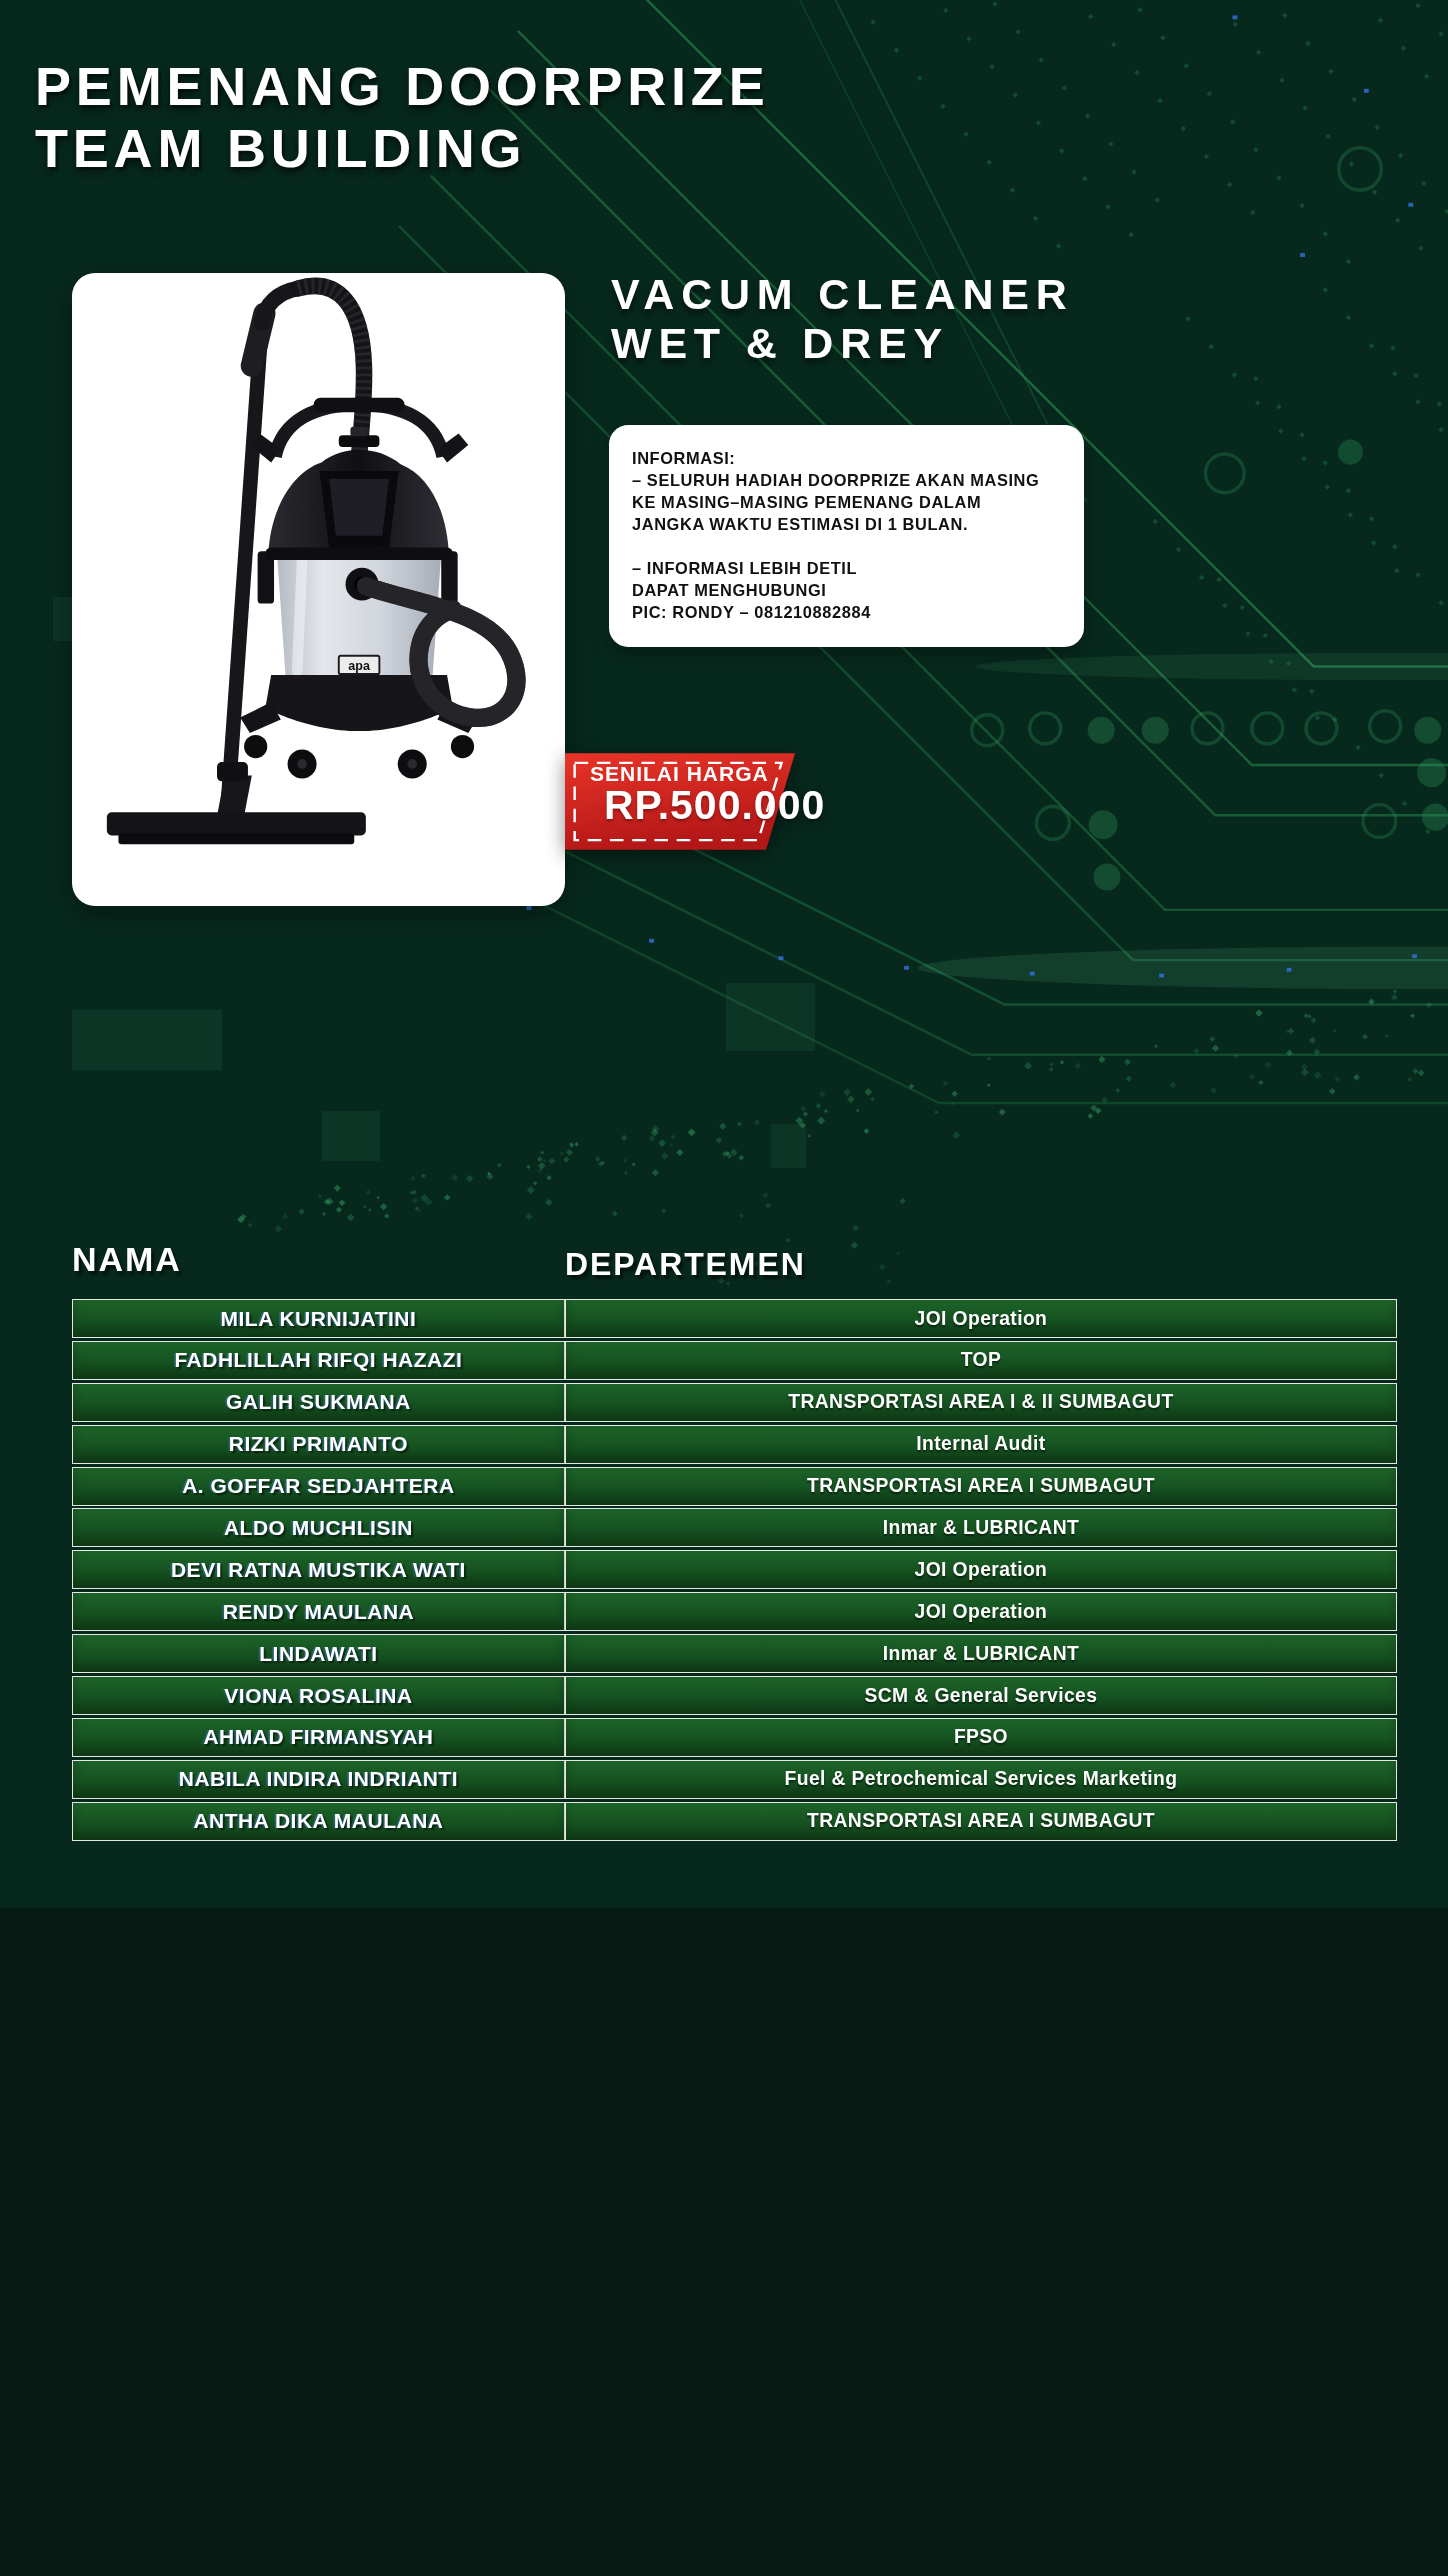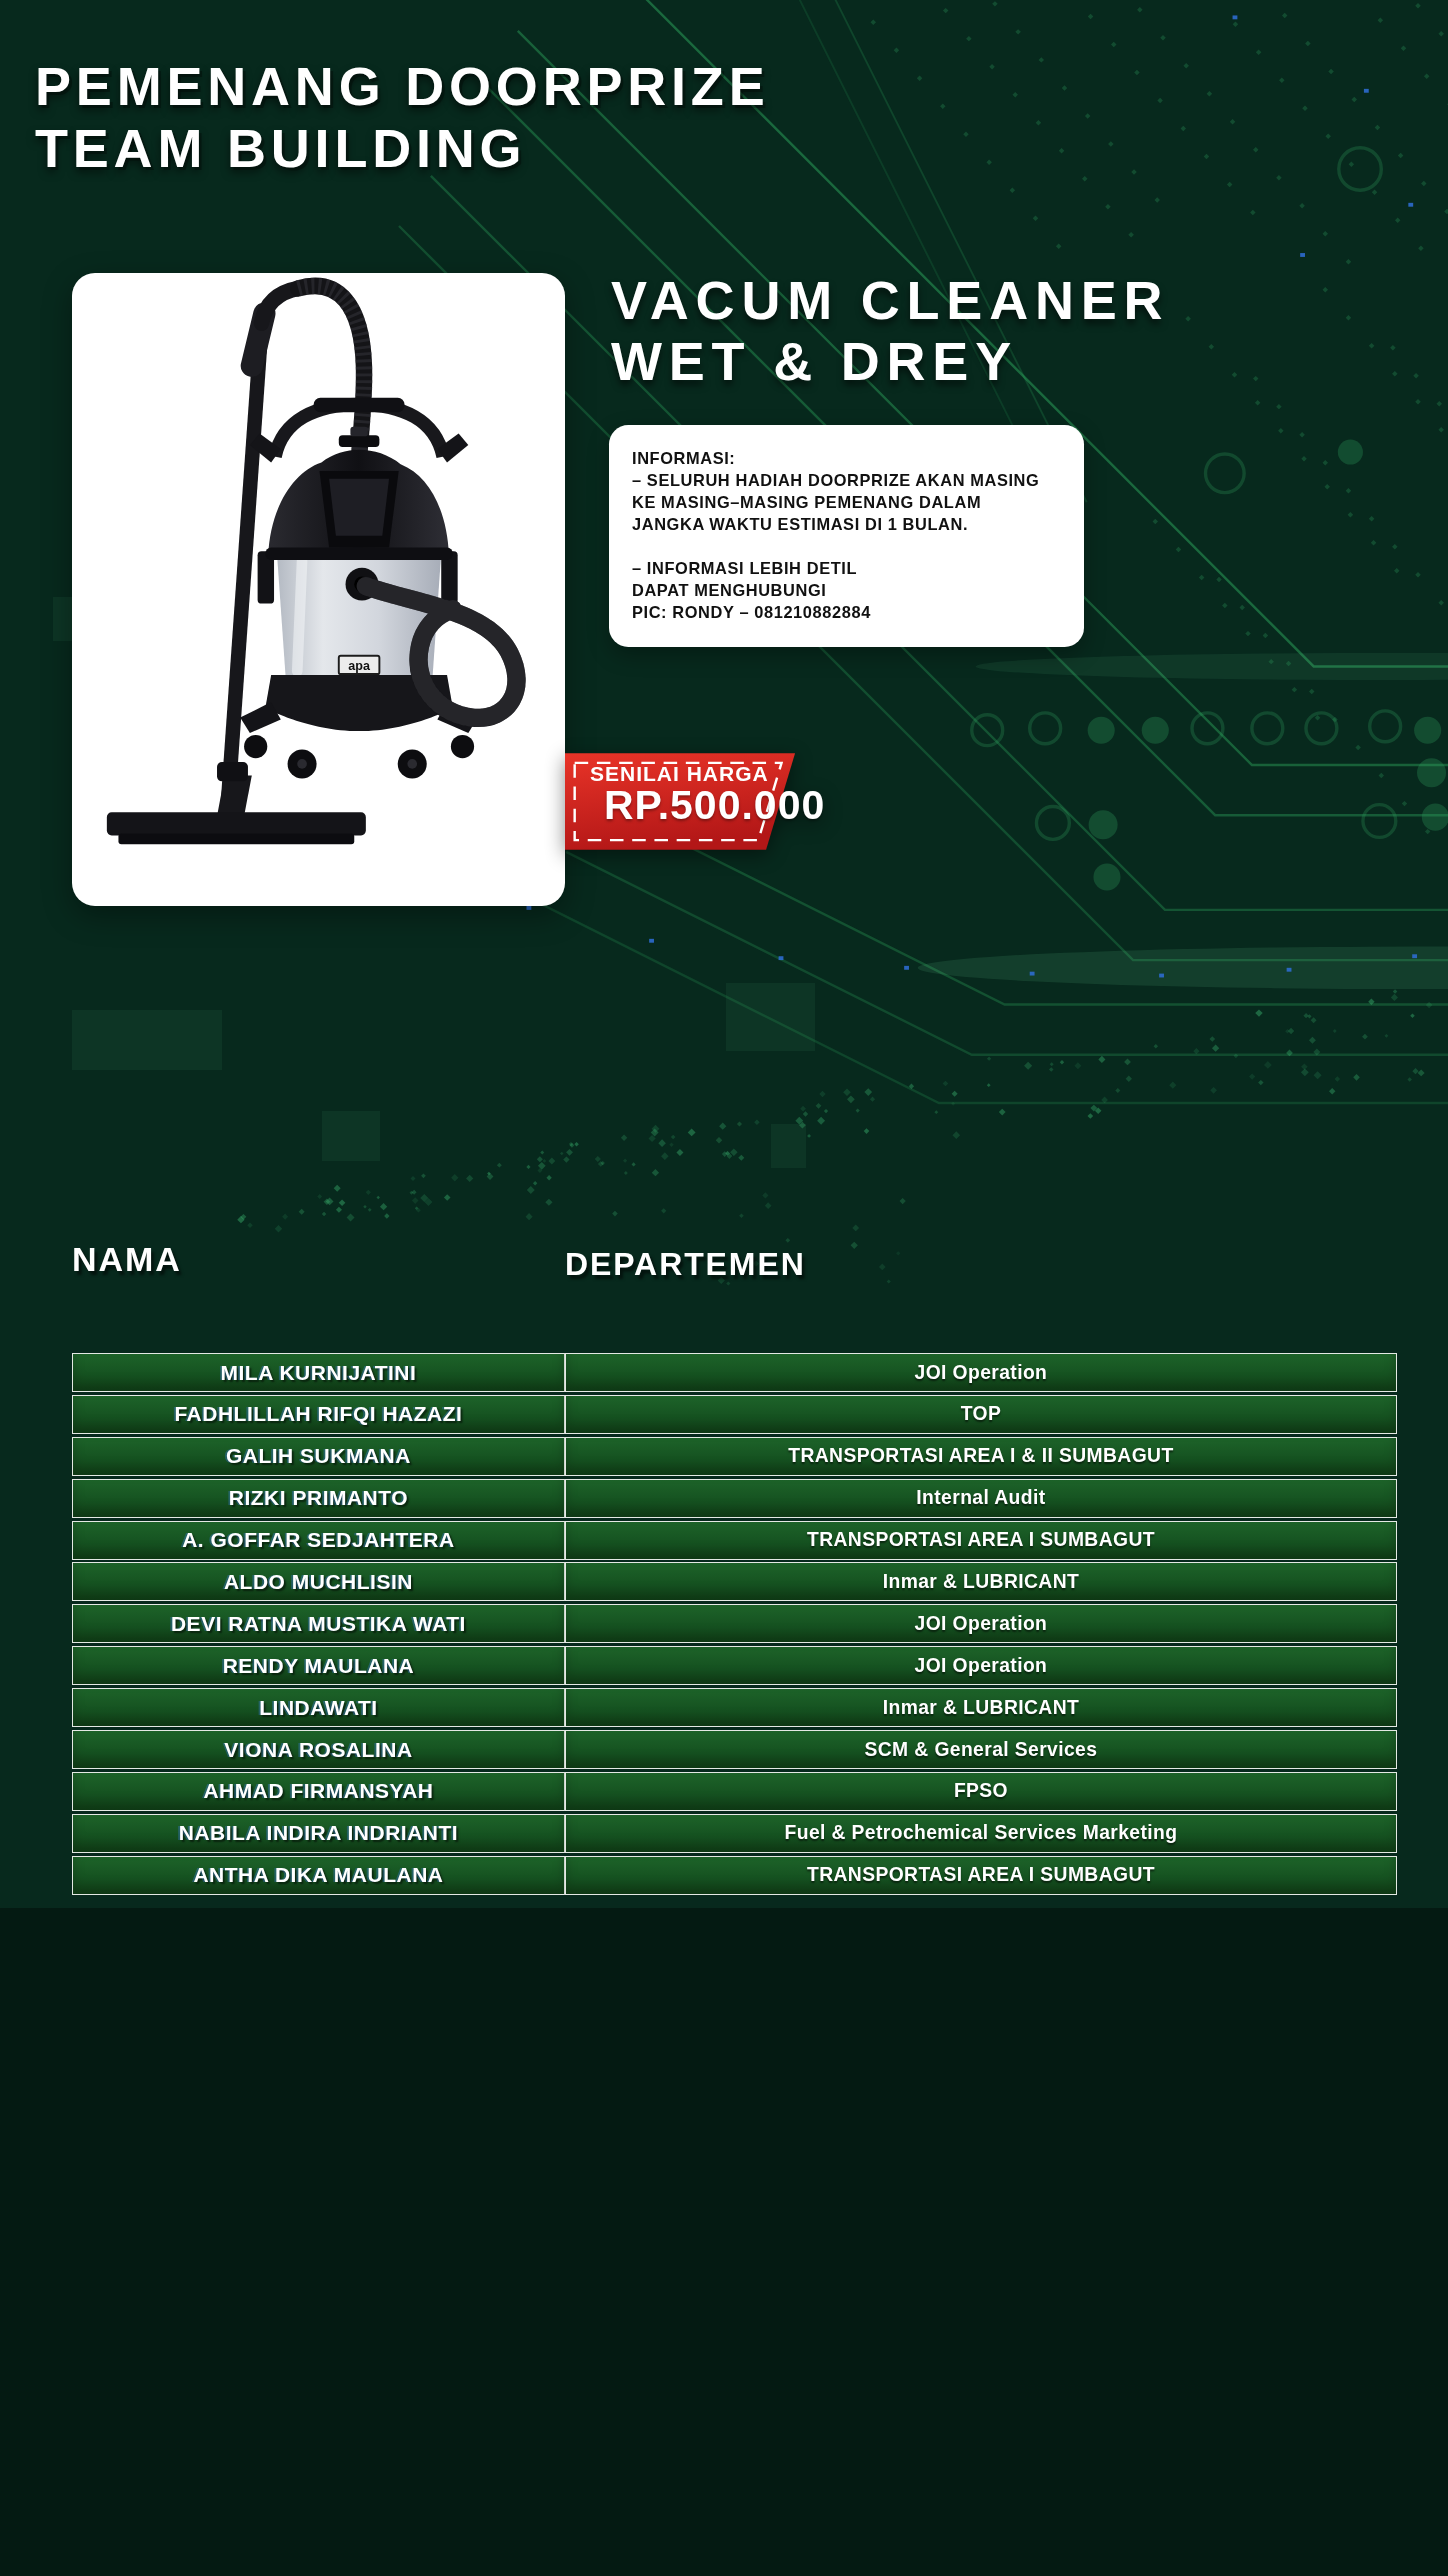--- a/index.html
+++ b/index.html
@@ -25,21 +25,21 @@
     font-size:54px;line-height:1.14;letter-spacing:4.8px;
     text-shadow:0 4.8px 8.7px rgba(0,0,0,.55), 2.9px 2.9px 0 rgba(0,0,0,.28);}
 
   
   .product-card{position:absolute;left:72px;top:273px;width:493px;height:633px;
     background:#fff;border-radius:23px;box-shadow:0 9.7px 29px rgba(0,0,0,.35);}
   .product-card svg{position:absolute;inset:0;}
 
   
   .product-title{position:absolute;left:611px;top:270px;color:#fff;font-weight:800;
-    font-size:54px;line-height:1.13;letter-spacing:6.8px;
+    font-size:43px;line-height:1.13;letter-spacing:6.8px;
     text-shadow:0 4.8px 7.7px rgba(0,0,0,.55);}
   .info-box{position:absolute;left:609px;top:425px;width:475px;min-height:197px;
     background:#fff;border-radius:19.3px;padding:23px 23px;box-sizing:border-box;
     box-shadow:0 7.7px 21px rgba(0,0,0,.30);}
   .info-heading,.info-line{color:#111;font-weight:bold;font-size:16.4px;line-height:1.34;
     letter-spacing:0.6px;min-height:1.34em;}
 
   
   .price-ribbon{position:absolute;left:565px;top:753px;width:232px;height:97px;
     filter:drop-shadow(0 5.8px 9.7px rgba(0,0,0,.45));}
@@ -47,21 +47,21 @@
   .ribbon-label{position:absolute;left:25px;top:8.7px;color:#fff;font-weight:bold;
     font-size:21px;letter-spacing:1px;}
   .ribbon-value{position:absolute;left:39px;top:29px;color:#fff;font-weight:800;
     font-size:41px;letter-spacing:1px;text-shadow:0 1.9px 2.9px rgba(0,0,0,.35);text-align:right;}
 
   
   .col-header{position:absolute;color:#fff;font-weight:800;text-align:left;
     letter-spacing:1.9px;text-shadow:2.9px 3.9px 2.9px rgba(0,0,0,.55);}
   .col-header.nama{left:72px;width:493px;top:1240px;font-size:34px;}
   .col-header.departemen{left:565px;width:833px;top:1246px;font-size:32px;}
-  .winner-table{position:absolute;left:72px;top:1353px;width:1325px;}
+  .winner-table{position:absolute;left:72px;top:1299px;width:1325px;}
   .trow{display:flex;margin-bottom:2.9px;}
   .cell{box-sizing:border-box;height:39px;display:flex;align-items:center;justify-content:center;
     background:linear-gradient(180deg,#1d6329 0%, #155120 60%, #124619 100%);
     border:1.9px solid #e4e9e4;box-shadow:inset 0 -7.7px 11.6px rgba(0,0,0,.22);}
   .cell.c1{width:37.2%;border-right:1px solid #cdd5cd;}
   .cell.c2{width:62.8%;border-left:1.9px solid #e4e9e4;}
   .cell .nm{color:#fff;font-weight:bold;font-size:21px;letter-spacing:0.5px;
     text-shadow:-1.9px 0 0 rgba(70,130,255,.30), 1.9px 1.9px 1.9px rgba(0,0,0,.55);}
   .cell .dp{color:#fff;font-weight:bold;font-size:19.3px;letter-spacing:0.4px;
     text-shadow:0 1.9px 1.9px rgba(0,0,0,.55);}

